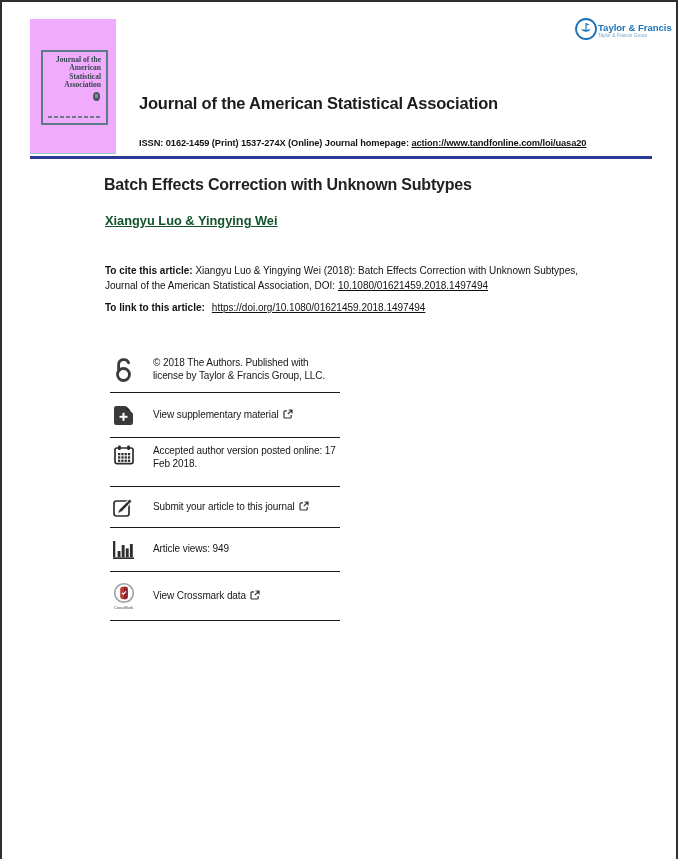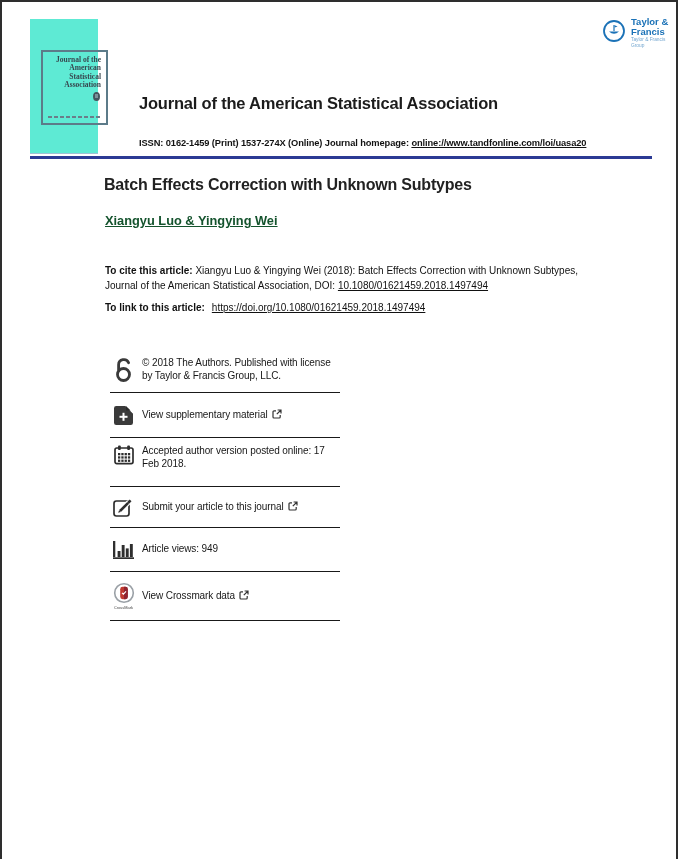--- a/index.html
+++ b/index.html
@@ -5,22 +5,22 @@
   * { margin:0; padding:0; box-sizing:border-box; }
   html,body { background:#ffffff; }
   body { font-family:"Liberation Sans", sans-serif; }
   .page {
     position:relative; width:678px; height:859px; background:#fff;
     border:2px solid #2e2e2e; border-bottom:none; overflow:hidden;
   }
 
   
   .cover {
-    position:absolute; left:28px; top:17px; width:68px; height:135px;
-    background:#5eead4; border-bottom:1px solid #9fc2d4;
+    position:absolute; left:28px; top:17px; width:86px; height:135px;
+    background:#f0abfc; border-bottom:1px solid #9fc2d4;
   }
   .cover-box {
     position:absolute; left:11px; top:31px; width:67px; height:75px;
     border:2px solid #5c7b89;
   }
   .cover-title {
     margin:4px 5px 0 2px; text-align:right;
     font-family:"Liberation Serif", serif; font-size:7.5px; line-height:8.4px;
     color:#37474f; font-weight:bold;
   }
@@ -30,21 +30,21 @@
     border-radius:50%;
   }
   .cover-footline {
     position:absolute; left:5px; right:5px; bottom:5px; height:2.5px;
     background:repeating-linear-gradient(90deg,#6b7d8a 0 4px, transparent 4px 6px);
   }
   .journal-title {
     position:absolute; left:137px; top:44px;
     font-size:16.5px; font-weight:700; color:#1c1c1c; letter-spacing:-0.2px;margin-top:48px;
   }
-  .tf-logo { position:absolute; left:600px; top:15px; display:flex; align-items:center; gap:5px; }
+  .tf-logo { position:absolute; left:572px; top:15px; display:flex; align-items:center; }
   .tf-text-name { font-size:9.5px; font-weight:700; color:#1b72b7; line-height:10px; }
   .tf-text-group { font-size:4.8px; color:#74a7d0; line-height:6px; }
   .issn-line {
     position:absolute; left:137px; top:136px; width:520px;
     font-size:9.3px; font-weight:700; color:#121212; letter-spacing:-0.1px;
   }
   .issn-line .url { text-decoration:underline; }
   .navy-rule { position:absolute; left:28px; top:154px; width:622px; height:2.6px; background:#2b3a94; }
 
   
@@ -64,21 +64,21 @@
   .u { text-decoration:underline; }
   .link-line {
     position:absolute; left:103px; top:300px; width:474px;
     font-size:10px; color:#111;
   }
   .link-line .u { margin-left:7px; }
 
   
   .info-list { position:absolute; left:108px; top:349px; width:230px; }
   .info-row {
-    display:flex; gap:5px; align-items:center;
+    display:flex; gap:16px; align-items:center;
     border-bottom:1.5px solid #191919;
   }
   .info-row .icon-cell { flex:0 0 27px; display:flex; flex-direction:column; align-items:center; }
   .info-row .row-text { font-size:10px; line-height:12.5px; color:#171717; letter-spacing:-0.1px; }
   .row-license   { min-height:42px; padding:3px 0 7px; }
   .row-supp      { min-height:45px; }
   .row-dates     { min-height:49px; align-items:flex-start; padding-top:7px; padding-bottom:5px; }
   .row-submit    { min-height:41px; }
   .row-views     { min-height:44px; }
   .row-crossmark { min-height:49px; }
@@ -121,21 +121,21 @@
         <path d="M12.6 6.2 l3 1.2 -3 1.2 z" fill="#1b72b7"></path>
       </svg>
     </span>
     <span>
       <span class="tf-text-name block">Taylor &amp; Francis</span>
       <span class="tf-text-group block">Taylor &amp; Francis Group</span>
     </span>
   </div>
 
   <div class="issn-line">
-    <span>ISSN: 0162-1459 (Print) 1537-274X (Online) Journal homepage: </span><span class="url">online://www.tandfonline.com/loi/uasa20</span>
+    <span>ISSN: 0162-1459 (Print) 1537-274X (Online) Journal homepage: </span><span class="url">action://www.tandfonline.com/loi/uasa20</span>
   </div>
 
   <div class="navy-rule"></div>
 
   <h1 class="article-title">Batch Effects Correction with Unknown Subtypes</h1>
   <div class="authors">Xiangyu Luo &amp; Yingying Wei</div>
 
   <p class="cite-block"><b>To cite this article:</b><span> Xiangyu Luo &amp; Yingying Wei (2018): Batch Effects Correction with Unknown Subtypes, Journal of the American Statistical Association, DOI: </span><span class="u">10.1080/01621459.2018.1497494</span></p>
 
   <p class="link-line"><b>To link to this article:</b><span class="u">https://doi.org/10.1080/01621459.2018.1497494</span></p>

